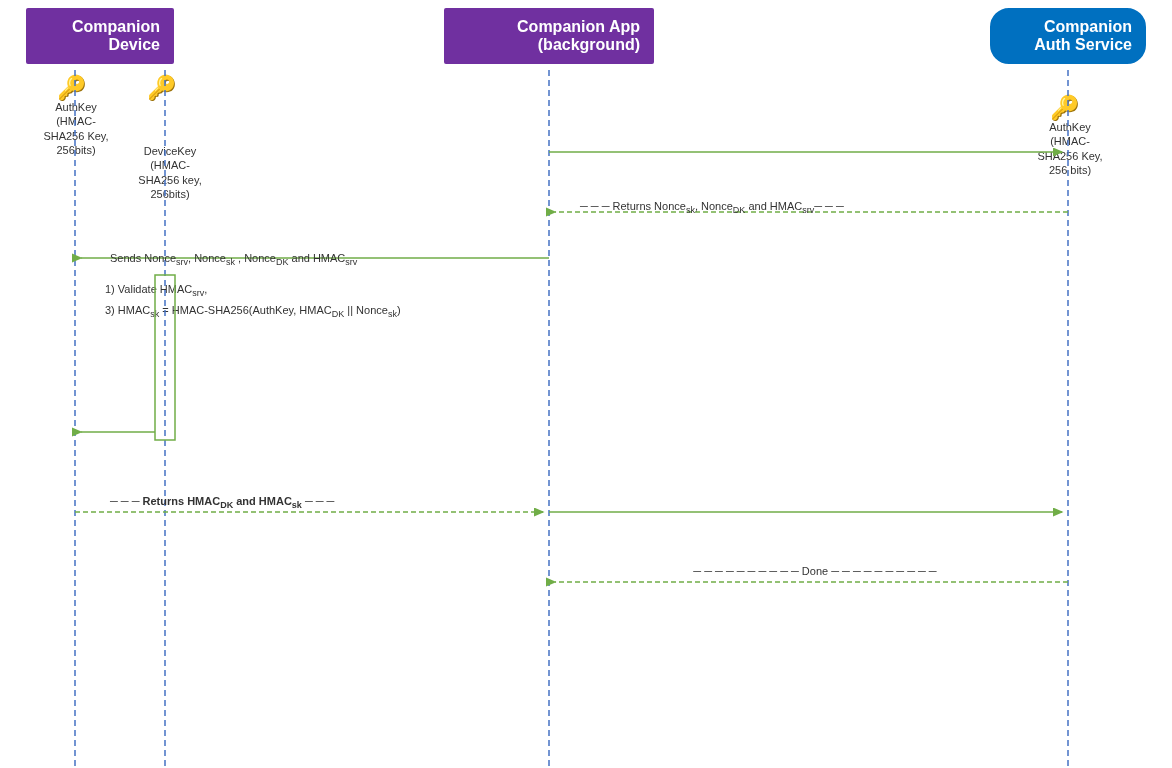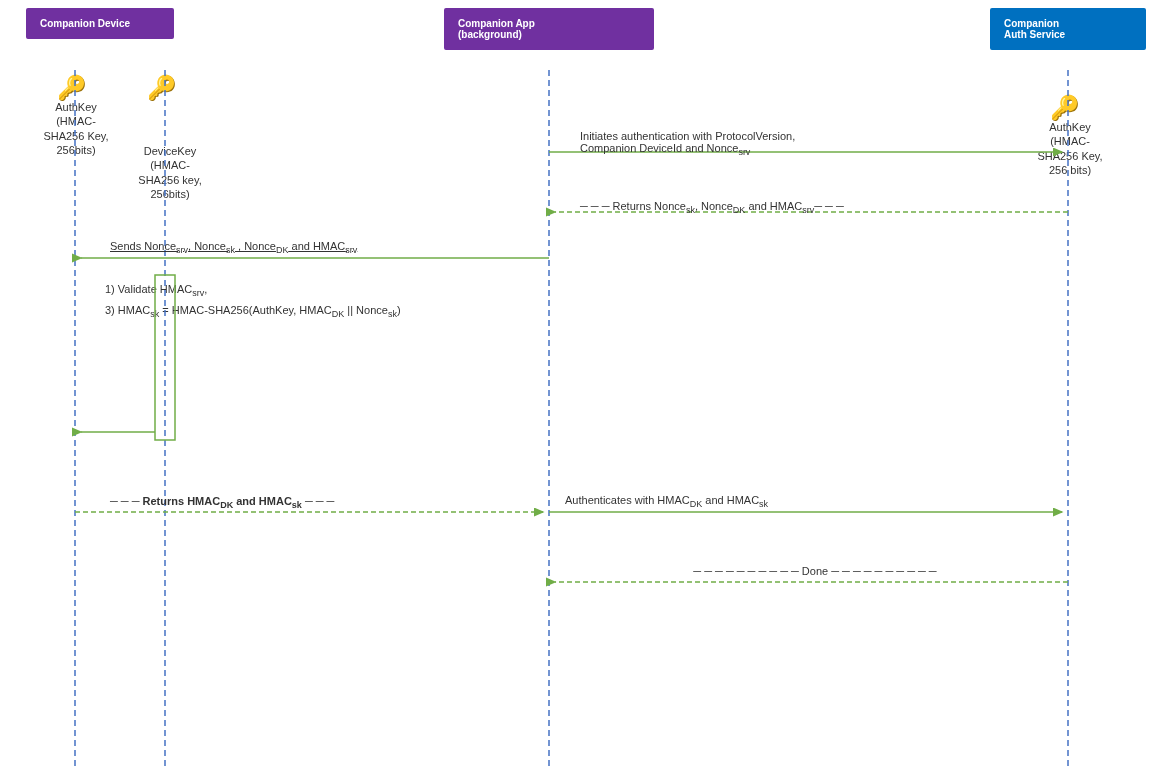--- a/index.html
+++ b/index.html
@@ -18,22 +18,22 @@
       height: 768px;
     }
     
     .actor-box {
       position: absolute;
       top: 8px;
       border: 2px solid #7030a0;
       background: #7030a0;
       color: #fff;
       font-weight: bold;
-      font-size: 10px;
-      text-align: left;
+      font-size: 16px;
+      text-align: right;
       padding: 8px 12px;
       border-radius: 2px;
       z-index: 10;
     }
     
     .key-icon {
       position: absolute;
       font-size: 24px;
       z-index: 5;
     }
@@ -107,59 +107,52 @@
 
   <div class="actor-box" style="left:26px; top:8px; width:148px; background:#7030a0; border-color:#7030a0;">
     <span>Companion
 Device</span>
   </div>
 
   <div class="actor-box" style="left:444px; top:8px; width:210px; background:#7030a0; border-color:#7030a0;">
     <span>Companion App<br>(background)</span>
   </div>
 
-  <div class="actor-box" style="left:990px; top:8px; width:156px; background:#0070c0; border-color:#0070c0;">
+  <div class="actor-box" style="left:990px; top:8px; width:156px; background:#0070c0; border-color:#0070c0;border-radius:19px;">
     <span>Companion<br>Auth Service</span>
   </div>
 
   <div class="key-icon" style="left:57px; top:74px; color:#0070c0;">🔑</div>
 
   <div class="key-label" style="left:36px; top:100px; width:80px;">AuthKey<br>(HMAC-<br>SHA256 Key,<br>256bits)</div>
 
   <div class="key-icon" style="left:147px; top:74px; color:#7030a0;">🔑</div>
 
   <div class="key-label" style="left:130px; top:100px; width:80px;margin-top:44px;">DeviceKey<br>(HMAC-<br>SHA256 key,<br>256bits)</div>
 
   <div class="key-icon" style="left:1050px; top:94px; color:#0070c0;">🔑</div>
 
   <div class="key-label" style="left:1028px; top:120px; width:84px;">AuthKey<br>(HMAC-<br>SHA256 Key,<br>256 bits)</div>
 
-  <div class="msg-label" style="left:580px; top:130px; width:440px;">
-    Initiates authentication with ProtocolVersion,<br>
-    Companion DeviceId and Nonce<sub style="font-size:9px">srv</sub>
-  </div>
 
   <div class="msg-label" style="left:580px; top:200px; width:440px;">
     ─ ─ ─ Returns Nonce<sub style="font-size:9px">sk</sub>, Nonce<sub style="font-size:9px">DK</sub> and HMAC<sub style="font-size:9px">srv</sub>─ ─ ─
   </div>
 
-  <div class="msg-label" style="left:110px; top:240px; width:430px;text-decoration:underline;">
+  <div class="msg-label" style="left:110px; top:252px; width:430px;">
     Sends Nonce<sub style="font-size:9px">srv</sub>, Nonce<sub style="font-size:9px">sk</sub> , Nonce<sub style="font-size:9px">DK</sub> and HMAC<sub style="font-size:9px">srv</sub>
   </div>
 
   <div style="position:absolute; left:105px; top:280px; width:420px; font-size:11px; color:#333; line-height:1.8;">
     <div>1) Validate HMAC<sub style="font-size:9px">srv</sub>,</div>
     <div>3) HMAC<sub style="font-size:9px">sk</sub> = HMAC-SHA256(AuthKey, HMAC<sub style="font-size:9px">DK</sub> || Nonce<sub style="font-size:9px">sk</sub>)</div>
   </div>
 
   <div class="msg-label" style="left:110px; top:495px; width:420px;font-weight:bold;">
     ─ ─ ─ Returns HMAC<sub style="font-size:9px">DK</sub> and HMAC<sub style="font-size:9px">sk</sub> ─ ─ ─
   </div>
 
-  <div class="msg-label" style="left:565px; top:494px; width:450px;">
-    Authenticates with HMAC<sub style="font-size:9px">DK</sub> and HMAC<sub style="font-size:9px">sk</sub>
-  </div>
 
   <div class="msg-label" style="left:600px; top:565px; width:430px; text-align:center;">
     ─ ─ ─ ─ ─ ─ ─ ─ ─ ─ Done ─ ─ ─ ─ ─ ─ ─ ─ ─ ─
   </div>
 
 </div>
 
 </body></html>

